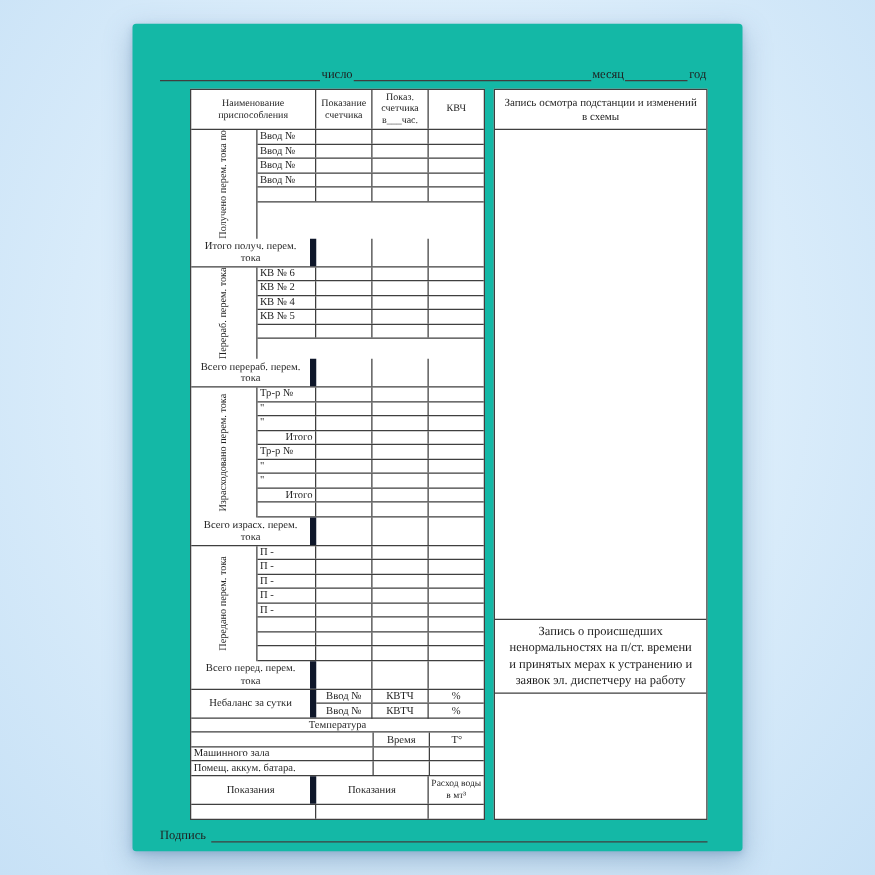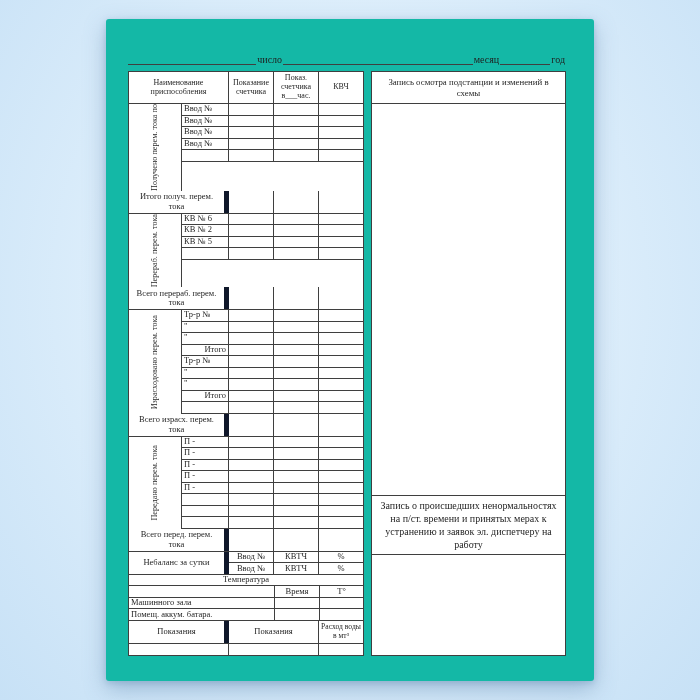--- a/index.html
+++ b/index.html
@@ -15,21 +15,21 @@
     box-shadow:0 8px 22px rgba(90,130,170,.45),0 2px 6px rgba(110,145,185,.35);
     box-sizing:border-box;padding:34px 28px 0 22px;
   }
   
   .dateline{display:flex;align-items:flex-end;font-size:10px;margin-bottom:6px;line-height:1;}
   .dl-seg{border-bottom:1px solid #3f3f3f;height:11px;}
   .dl-word{padding:0 1px 0.5px 1px;}
   
   .main{display:flex;align-items:stretch;}
   
-  .tbl{width:236px;flex:none;border:1px solid #3f3f3f;background:#fff;display:flex;flex-direction:column;box-sizing:border-box;font-size:8.5px;line-height:1.12;}
+  .tbl{width:236px;flex:none;border:1px solid #3f3f3f;background:#fff;display:flex;flex-direction:column;box-sizing:border-box;font-size:8.5px;line-height:1.12;margin-left:24px;}
   .thead{display:flex;height:31px;border-bottom:1px solid #3f3f3f;}
   .thead .th{border-right:1px solid #3f3f3f;display:flex;align-items:center;justify-content:center;text-align:center;font-size:8px;padding:0 1px;box-sizing:border-box;}
   .thead .th:last-child{border-right:none;}
   .w-h1{width:100px;flex:none;}
   .w-d{width:45px;flex:none;box-sizing:border-box;}
   .th.fl,.td.fl{flex:1;}
   .sec{display:flex;}
   .rot{width:52px;flex:none;border-right:1px solid #3f3f3f;display:flex;align-items:center;justify-content:center;overflow:hidden;}
   .rot span{writing-mode:vertical-rl;transform:rotate(180deg);max-height:96%;text-align:center;font-size:8.2px;line-height:1.15;}
   .rows{flex:1;display:flex;flex-direction:column;}
@@ -141,20 +141,26 @@
               <div class="td w-d"></div>
               <div class="td fl"></div>
             </div>
           <div class="tr">
               <div class="td w-name">КВ № 2</div>
               <div class="td w-d"></div>
               <div class="td w-d"></div>
               <div class="td fl"></div>
             </div>
           <div class="tr">
+              <div class="td w-name">КВ № 4</div>
+              <div class="td w-d"></div>
+              <div class="td w-d"></div>
+              <div class="td fl"></div>
+            </div>
+          <div class="tr">
               <div class="td w-name">КВ № 5</div>
               <div class="td w-d"></div>
               <div class="td w-d"></div>
               <div class="td fl"></div>
             </div>
           <div class="tr">
               <div class="td w-name"></div>
               <div class="td w-d"></div>
               <div class="td w-d"></div>
               <div class="td fl"></div>
@@ -355,14 +361,18 @@
     </div>
 
     <div class="rp">
       <div class="rp-h1">Запись осмотра подстанции и изменений в схемы</div>
       <div class="rp-sp1"></div>
       <div class="rp-h2">Запись о происшедших ненормальностях на п/ст. времени и принятых мерах к устранению и заявок эл. диспетчеру на работу</div>
       <div class="rp-sp2"></div>
     </div>
   </div>
 
+  <div class="signature">
+    <span>Подпись</span>
+    <span class="sig-line"></span>
+  </div>
 
 </div>
 
 </body></html>

